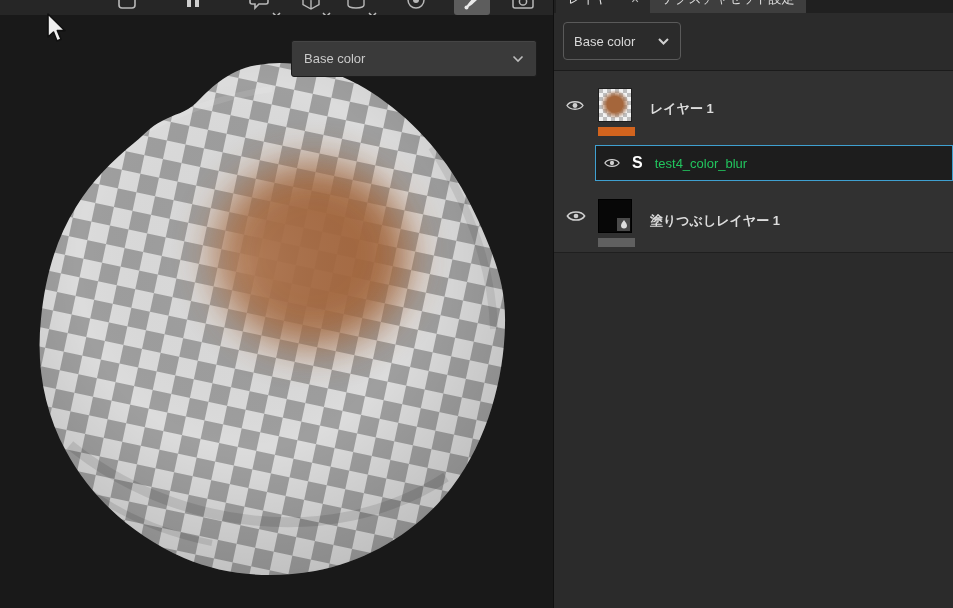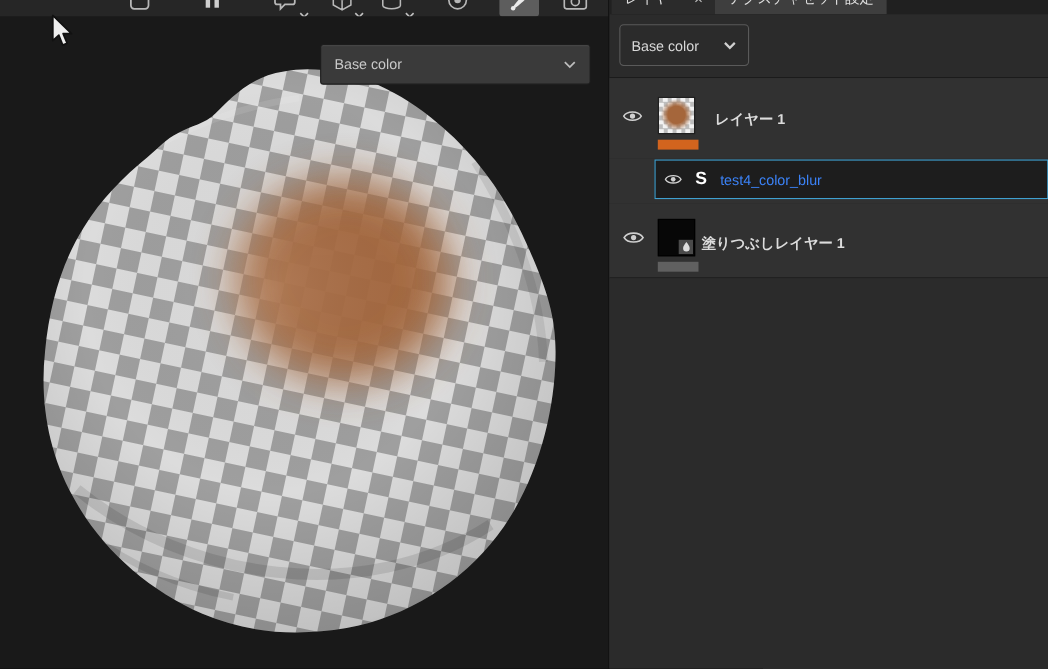--- a/index.html
+++ b/index.html
@@ -50,21 +50,21 @@
   .badge{position:absolute;right:1px;bottom:1px;width:13px;height:13px;background:#4a4a4a;
          display:flex;align-items:center;justify-content:center;}
   .accent-bar{position:absolute;width:37px;height:9px;}
   .bar-orange{background:#d2641e;}
   .bar-gray{background:#606060;}
   .eye{position:absolute;}
 
   .sel-row{position:absolute;left:41px;top:145px;width:358px;height:36px;background:#1d1d1d;
      border:1px solid #3fa0d0;box-sizing:border-box;display:flex;align-items:center;padding:0 8px;gap:12px;}
   .sel-row .s-logo{color:#ffffff;font-weight:bold;font-size:16px;line-height:1;}
-  .sel-row .name{color:#3b82f6;font-size:13px;white-space:nowrap;}
+  .sel-row .name{color:#22c55e;font-size:13px;white-space:nowrap;}
 
   .panel-empty{position:absolute;left:0;top:253px;width:399px;height:355px;background:#2b2b2b;}
 </style>
 </head>
 <body>
 
 <div class="app">
 
   <div class="toolbar">
     <div class="tool" style="left:112px">
@@ -224,19 +224,19 @@
         <circle cx="9" cy="6.5" r="2.2" fill="#cfcfcf"></circle>
     </svg>
     <div class="thumb thumb-fill" style="left:44px;top:199px">
       <div class="badge">
         <svg width="8" height="9" viewBox="0 0 8 9">
             <path d="M4 0 C5.8 2.4 7 4 7 5.6 A3 3 0 0 1 1 5.6 C1 4 2.2 2.4 4 0 Z" fill="#dedede"></path>
           </svg>
       </div>
     </div>
     <div class="accent-bar bar-gray" style="left:44px;top:238px"></div>
-    <div class="layer-label" style="left:84px;top:212px">塗りつぶしレイヤー 1</div>
+    <div class="layer-label" style="left:96px;top:212px">塗りつぶしレイヤー 1</div>
 
     <div class="hsep" style="top:252px;background:#1f1f1f"></div>
     <div class="panel-empty"></div>
   </div>
 
 </div>
 
 </body></html>

